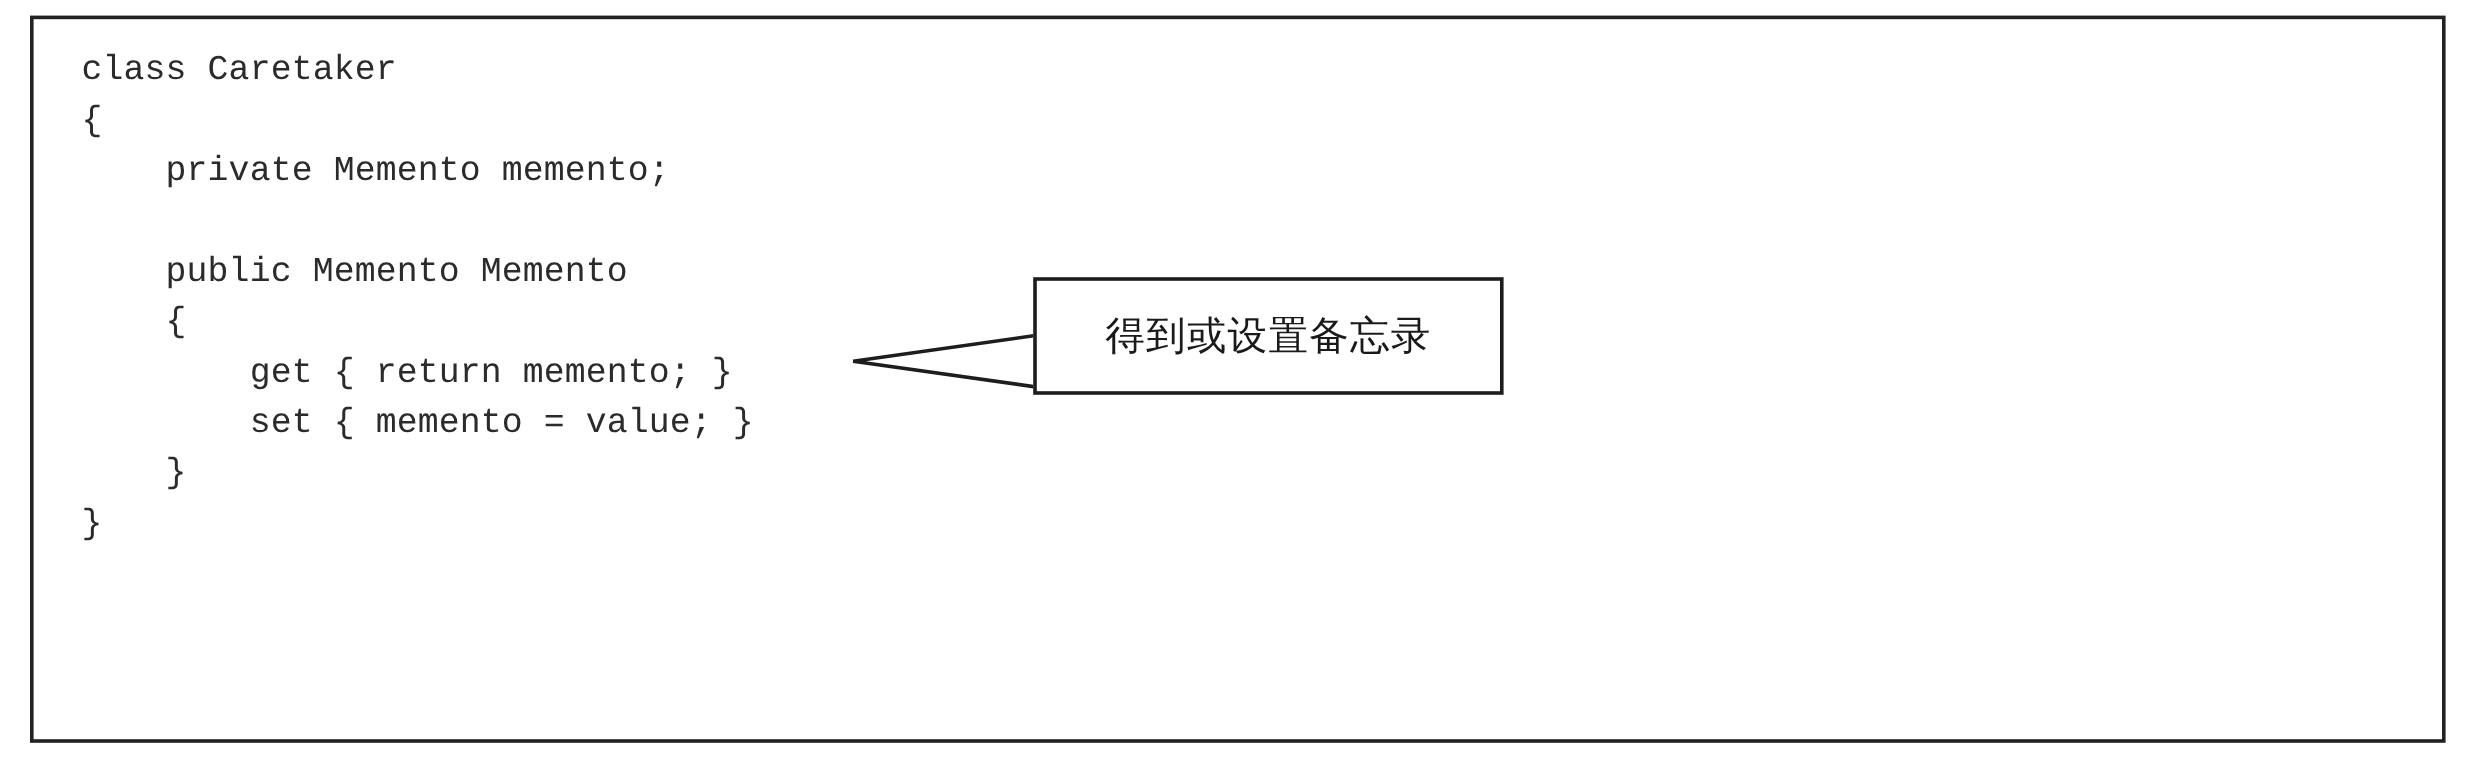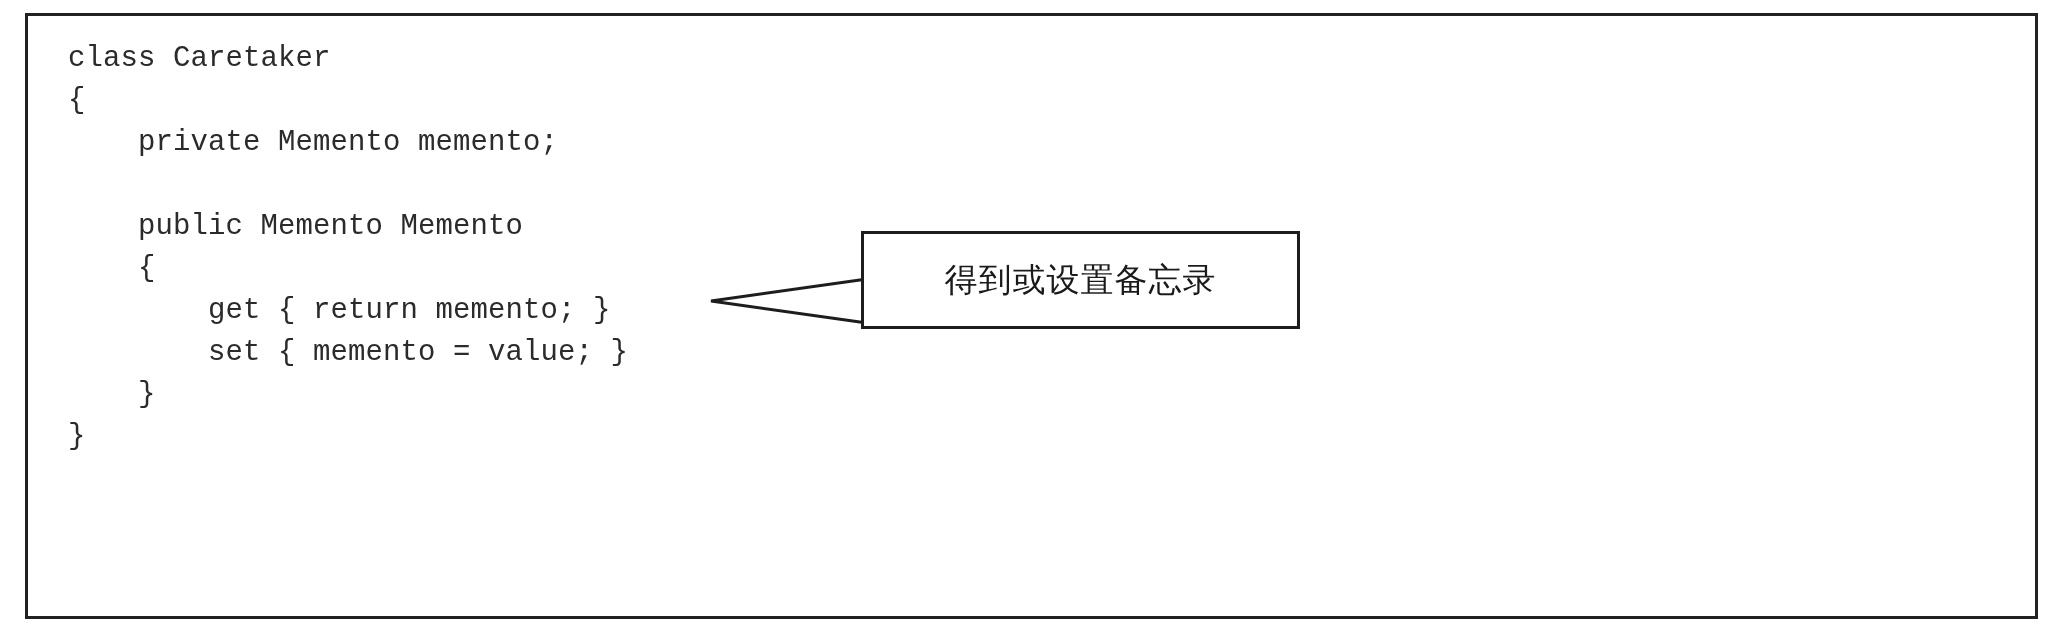--- a/index.html
+++ b/index.html
@@ -61,21 +61,21 @@
     position: absolute;
     left: 833px;
     top: 215px;
     width: 392px;
     height: 98px;
   }
   #callout-box {
     position: absolute;
     left: 0;
     top: 0;
-    width: 439px;
+    width: 392px;
     height: 98px;
     box-sizing: border-box;
     border: 3px solid #1d1d1d;
     background: #ffffff;
     display: flex;
     align-items: center;
     justify-content: center;
   }
   #callout-text {
     font-family: "DejaVu Serif", "Liberation Serif", serif;

